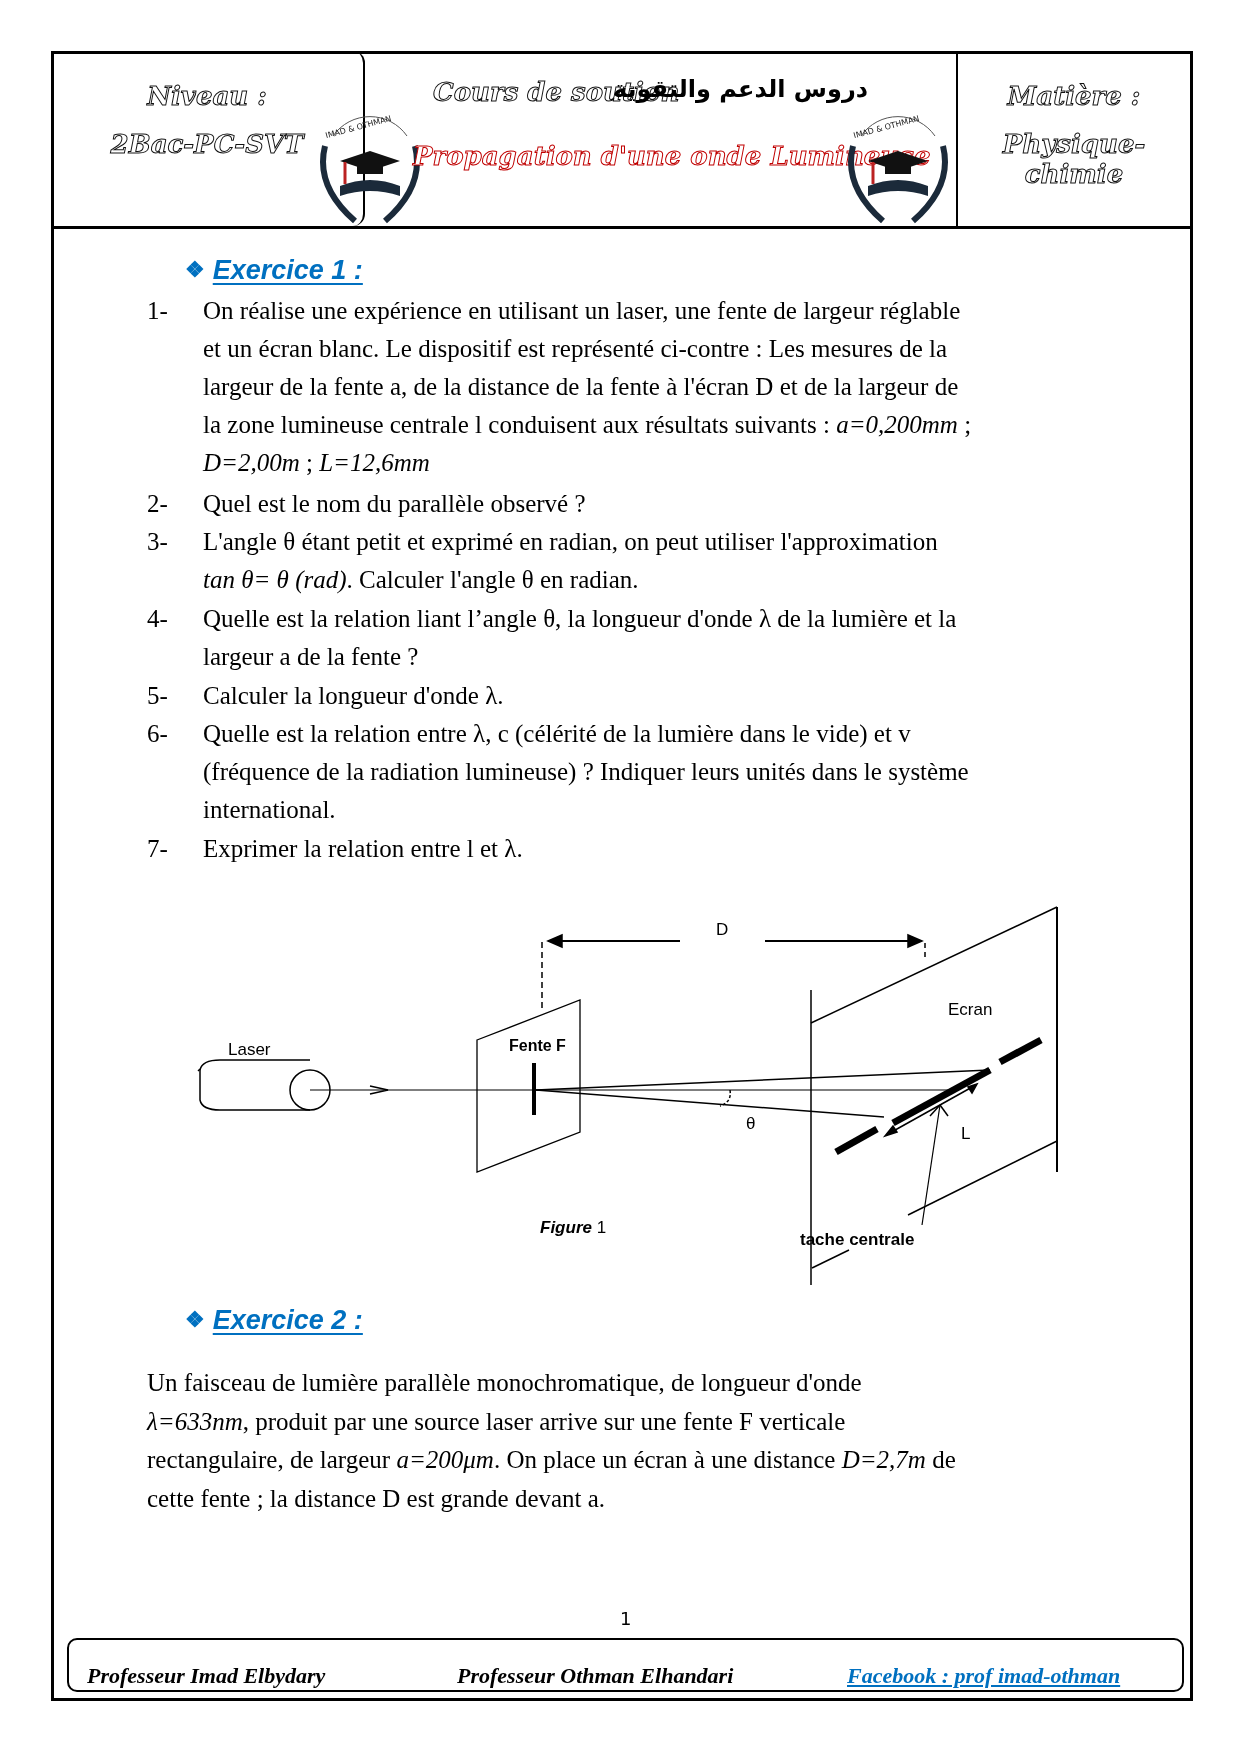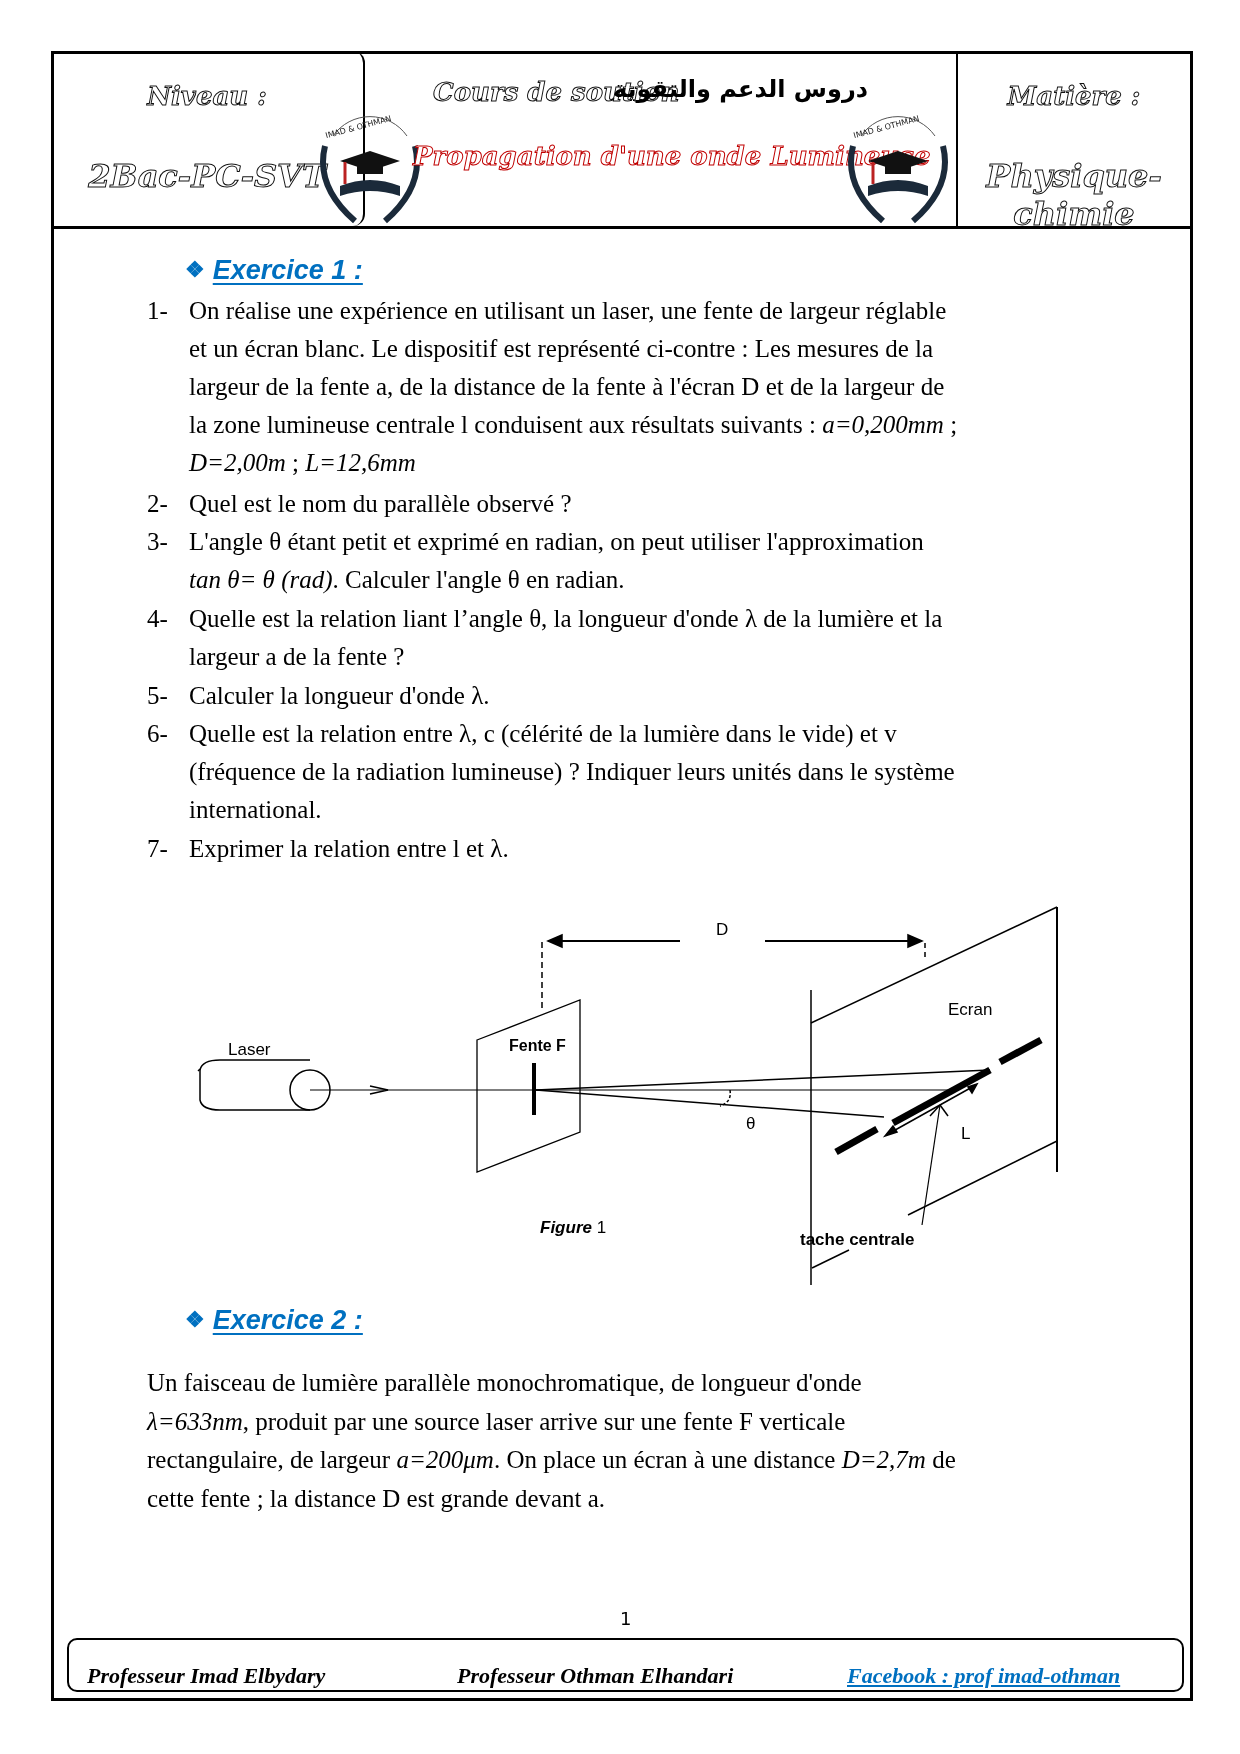--- a/index.html
+++ b/index.html
@@ -9,39 +9,39 @@
                 border: 3px solid #000; box-sizing: border-box; }
   .header { position: absolute; left: 51px; top: 51px; width: 1142px; height: 178px;
             border-bottom: 3px solid #000; box-sizing: border-box; }
   .hcell { position: absolute; top: 0; height: 175px; box-sizing: border-box; }
   .hcell.left { left: 0; width: 314px; border-right: 2px solid #000; border-radius: 12px; }
   .hcell.mid { left: 262px; width: 645px; border-right: 2px solid #000; }
   .hcell.right { left: 907px; width: 232px; }
   .script { font-family: "DejaVu Serif", serif; font-style: italic; font-weight: bold;
             color: #fff; -webkit-text-stroke: 1px #111; text-align: center; position: absolute; width: 100%; }
   .script.s1 { top: 30px; font-size: 26px; }
-  .script.s2 { top: 106px; font-size: 32px; }
+  .script.s2 { top: 78px; font-size: 26px; }
   .mid .cours { position: absolute; left: 120px; top: 26px; font-family: "DejaVu Serif", serif;
                 font-style: italic; font-weight: bold; font-size: 26px; color: #fff; -webkit-text-stroke: 1px #111; }
   .mid .arabic { position: absolute; left: 300px; top: 24px; font-family: "DejaVu Sans", sans-serif;
                  font-weight: bold; font-size: 24px; color: #000; direction: rtl; }
   .mid .title { position: absolute; left: 100px; top: 90px; width: 440px; text-align: center;
                 font-family: "DejaVu Serif", serif; font-style: italic; font-weight: bold;
                 font-size: 26px; color: #fff; -webkit-text-stroke: 1px #c00000; white-space: nowrap; }
   .logo { position: absolute; width: 110px; height: 120px; top: 55px; }
   .logo.l { left: 2px; } .logo.r { left: 530px; }
 
   .ex-heading { position: absolute; left: 185px; font-family: "Liberation Sans", sans-serif;
                 font-style: italic; font-weight: bold; font-size: 27px; color: #0070c0; }
   .ex-heading .diamond { font-style: normal; font-size: 22px; margin-right: 8px; vertical-align: 2px; }
   .ex-heading .lbl { text-decoration: underline; text-underline-offset: 4px; }
 
   .q { position: absolute; left: 147px; width: 950px; font-size: 25px; line-height: 38px; }
   .q .num { position: absolute; left: 0; top: 0; }
-  .q .txt { margin-left: 42px; display: block; }
+  .q .txt { margin-left: 56px; display: block; }
   .q i { font-style: italic; }
 
   .figure { position: absolute; left: 180px; top: 880px; width: 900px; height: 420px; }
   .figure svg { position: absolute; left: 0; top: 0; }
   .flabel { position: absolute; font-family: "Liberation Sans", sans-serif; font-size: 17px; white-space: nowrap; }
   .flabel.bold { font-weight: bold; }
 
   .para { position: absolute; left: 147px; width: 960px; font-size: 25px; line-height: 38.5px; }
   .para i { font-style: italic; }
 

